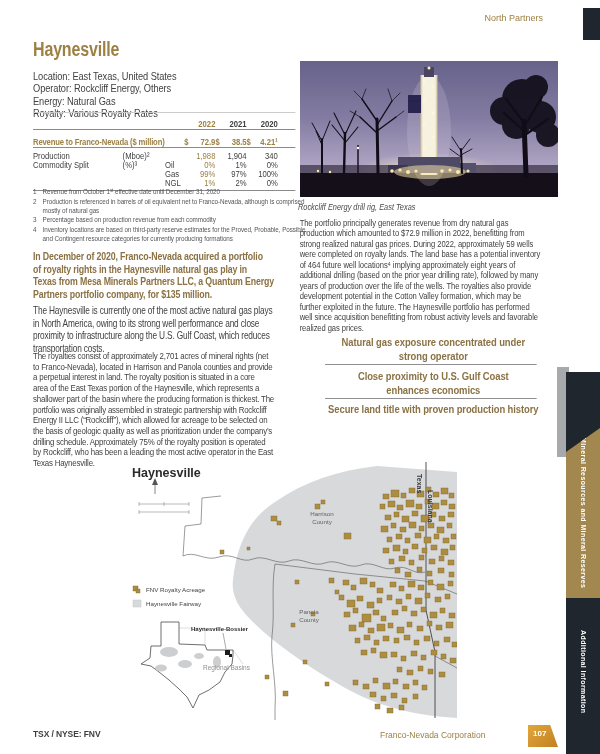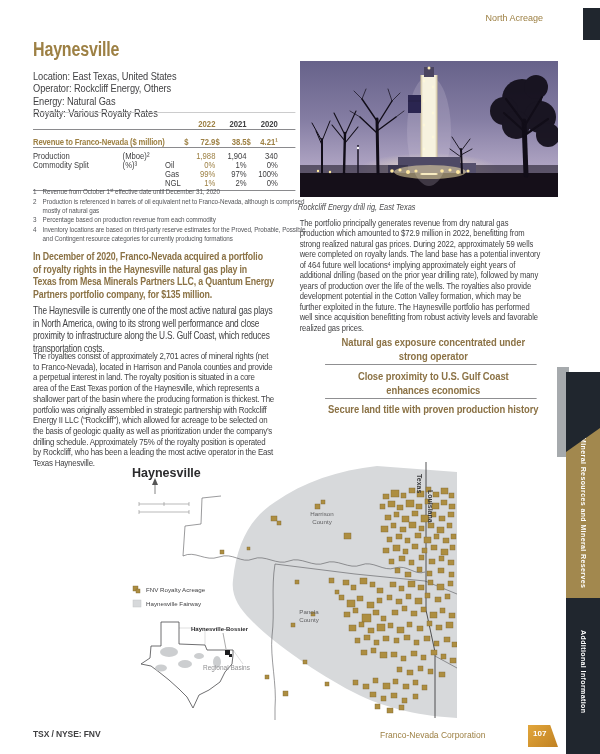--- a/index.html
+++ b/index.html
@@ -61,21 +61,21 @@
   
   #footerTicker{left:33px;top:729px;font-size:8.5px;font-weight:bold;color:#3f3f41;letter-spacing:-0.1px;}
   #footerCompany{left:380px;top:730px;width:142px;font-size:8.5px;color:#9d8044;}
   #pageBox{left:528px;top:725px;width:30px;height:22px;background:linear-gradient(135deg,#e2a63b,#c08122);}
   #pageBox .num{position:absolute;left:5px;top:4px;font-size:8px;font-weight:bold;color:#fff;}
   #pageBox .flag{position:absolute;right:0;top:0;width:13px;height:22px;background:#fff;clip-path:polygon(40% 0,100% 0,100% 100%);}
 </style>
 </head>
 <body>
 
-<div class="abs" id="sectionLabel">North Acreage</div>
+<div class="abs" id="sectionLabel">North Partners</div>
 <div class="abs" id="cornerStub"></div>
 
 <div class="abs" id="colLeft">
   <div id="pageTitle">Haynesville</div>
   <div id="infoBlock" class="nowrapLines">
       <div>Location: East Texas, United States</div>
       <div>Operator: Rockcliff Energy, Others</div>
       <div>Energy: Natural Gas</div>
       <div>Royalty: Various Royalty Rates</div>
     </div>

